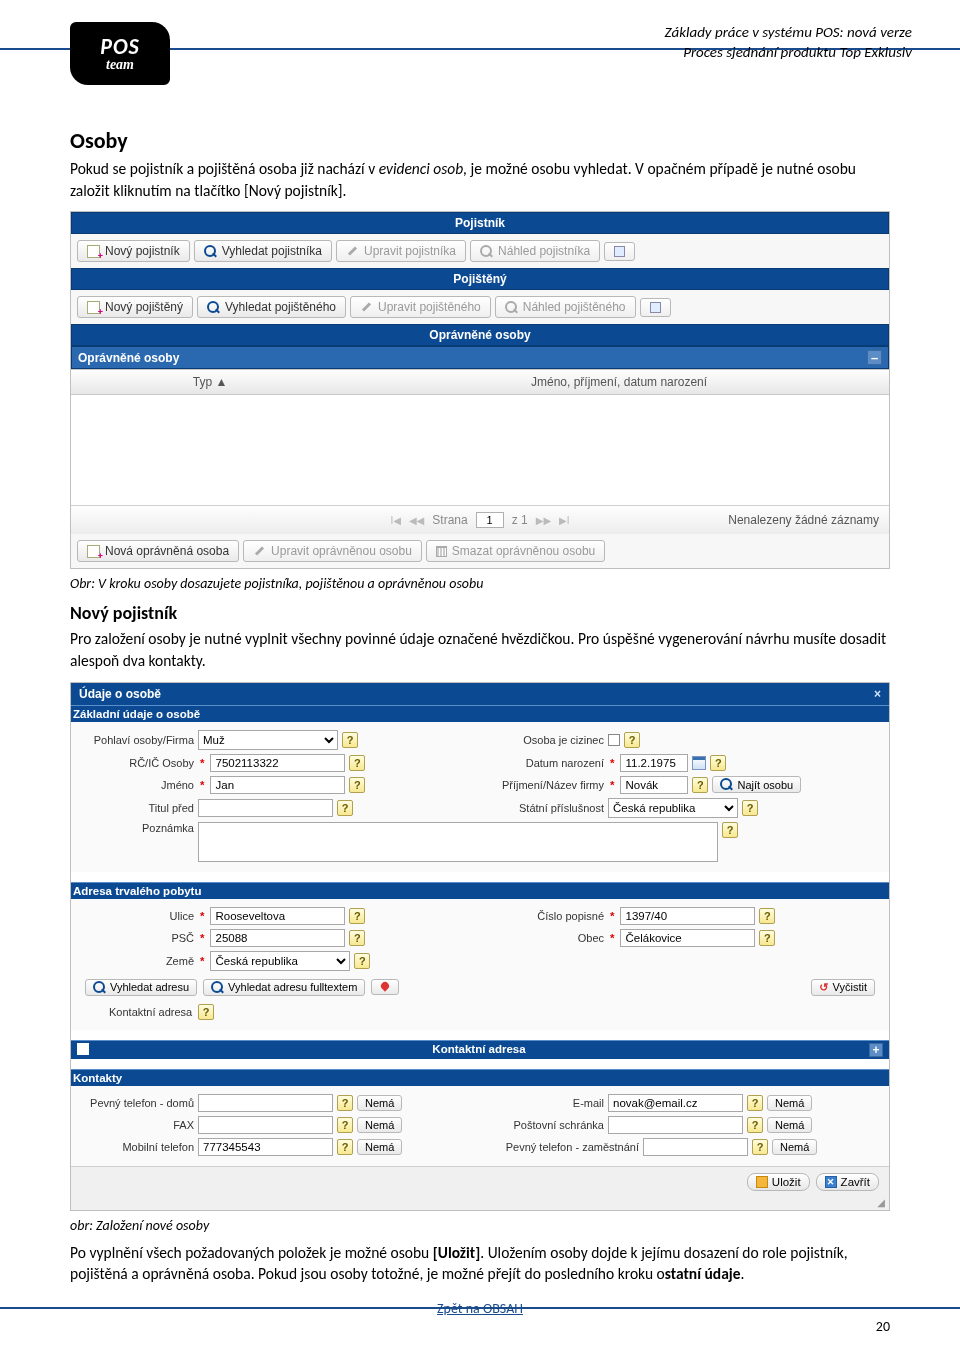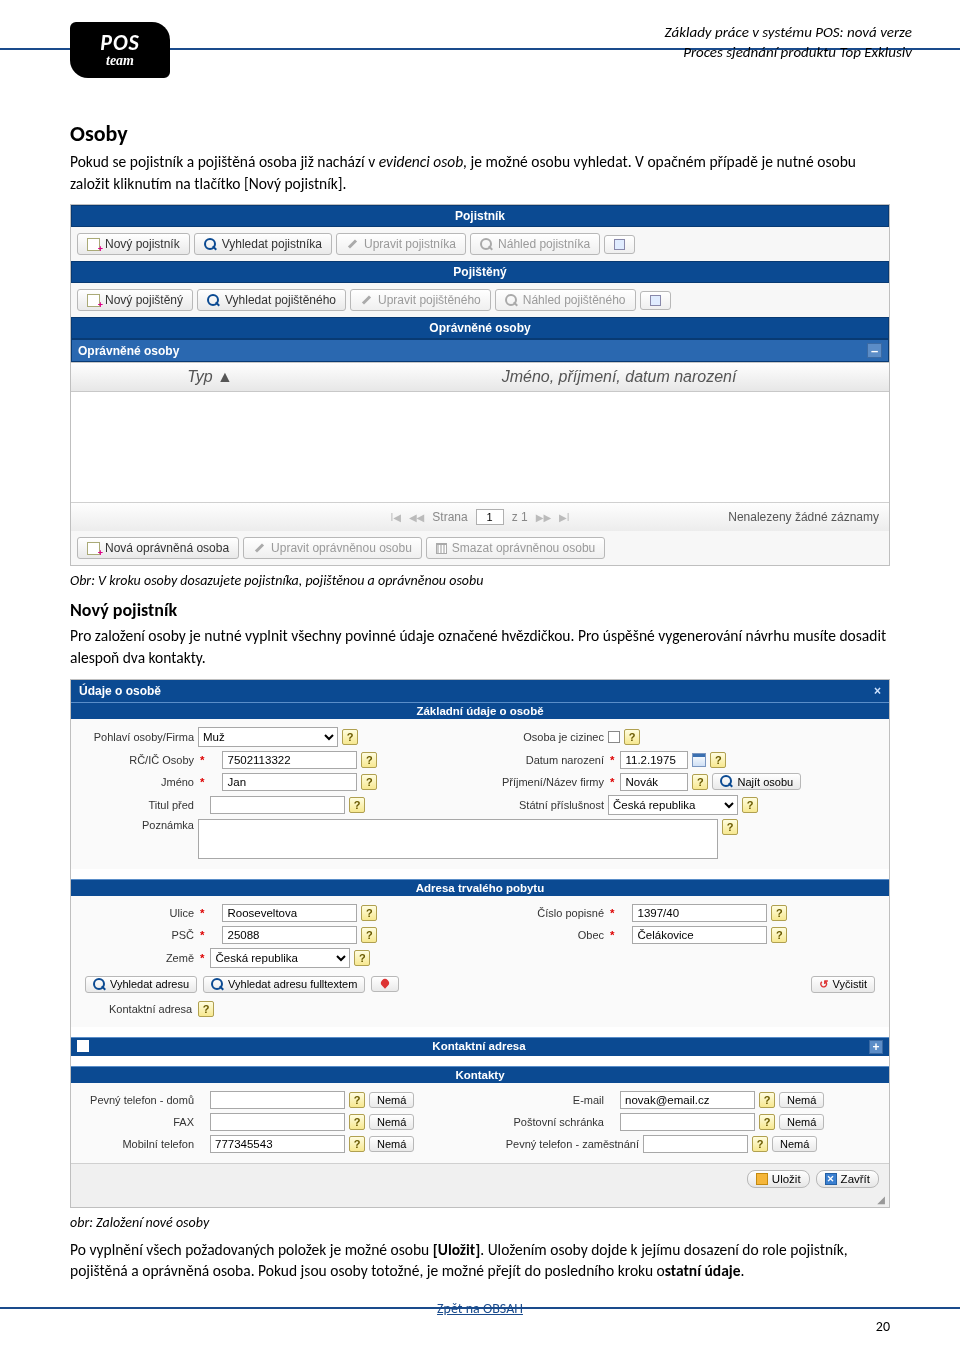--- a/index.html
+++ b/index.html
@@ -21,21 +21,21 @@
   .header {
     display: flex;
     justify-content: space-between;
     align-items: flex-start;
     padding: 0 48px 14px 70px;
     position: relative;
     z-index: 2;
   }
   .logo {
     width: 100px;
-    height: 56px;
+    height: 63px;
     background: #000;
     border-radius: 6px 18px 6px 18px;
     color: #fff;
     display: flex;
     flex-direction: column;
     align-items: center;
     justify-content: center;
     font-weight: bold;
     font-style: italic;
   }
@@ -104,22 +104,21 @@
   .ico-view::after { content:""; position:absolute; width:5px; height:2px; background:#aaa; transform:rotate(45deg); left:8px; top:9px; }
   .ico-expand { width:11px; height:11px; border:1px solid #88a; background:#e0ecff; }
   .minus-box { width:15px; height:15px; background:#5c8dc7; color:#fff; display:flex; align-items:center; justify-content:center; font-weight:bold; font-size:13px; border:1px solid #3b6aa3; }
 
   .grid-head {
     display: flex;
     background: linear-gradient(#fefefe, #e7e7e7);
     border-top: 1px solid #c8c8c8;
     border-bottom: 1px solid #c8c8c8;
     color: #555;
-    font-size: 16px;
-    font-style: italic;
+    font-size: 12px;
   }
   .grid-head .col { padding: 5px 12px; }
   .col-a { width: 34%; text-align: center; }
   .col-b { flex: 1; text-align: center; }
   .grid-body { height: 110px; background: #fff; }
   .pager {
     display: flex;
     align-items: center;
     justify-content: center;
     gap: 8px;
@@ -149,38 +148,37 @@
     display: flex;
     justify-content: space-between;
     align-items: center;
     font-size: 12px;
   }
   .modal-title .close { color:#cfe3ff; font-weight:bold; cursor:pointer; }
   .sub-bar {
     background: #0b4a92;
     color: #fff;
     font-weight: bold;
-    text-align: center;
     padding: 2px;
     font-size: 11.5px;
     border-top: 1px solid #5a8ec9;
   }
   .form-section { background: #fafafa; padding: 8px 8px 6px 8px; }
   .form-row { display: flex; gap: 18px; margin-bottom: 4px; }
   .form-col { flex: 1; display: flex; align-items: center; gap: 4px; }
   .lbl { width: 115px; text-align: right; color: #333; font-size: 11px; }
   .req { color: #d00; font-weight: bold; padding: 0 2px; }
   .inp {
     border: 1px solid #a8a8a8;
     background: #fff;
     padding: 1px 4px;
     font-size: 11.5px;
     height: 18px;
   }
-  .inp.w140 { width: 135px; margin-left: 12px; }
+  .inp.w140 { width: 135px; }
   .inp.w90 { width: 68px; }
   .sel { border: 1px solid #a8a8a8; background: #fff; font-size: 11.5px; height: 20px; }
   .hint {
     display: inline-flex;
     width: 16px; height: 16px;
     align-items: center; justify-content: center;
     border: 1px solid #b0a050;
     background: linear-gradient(#fffde0, #f7e890);
     color: #6a5a00;
     font-weight: bold;

